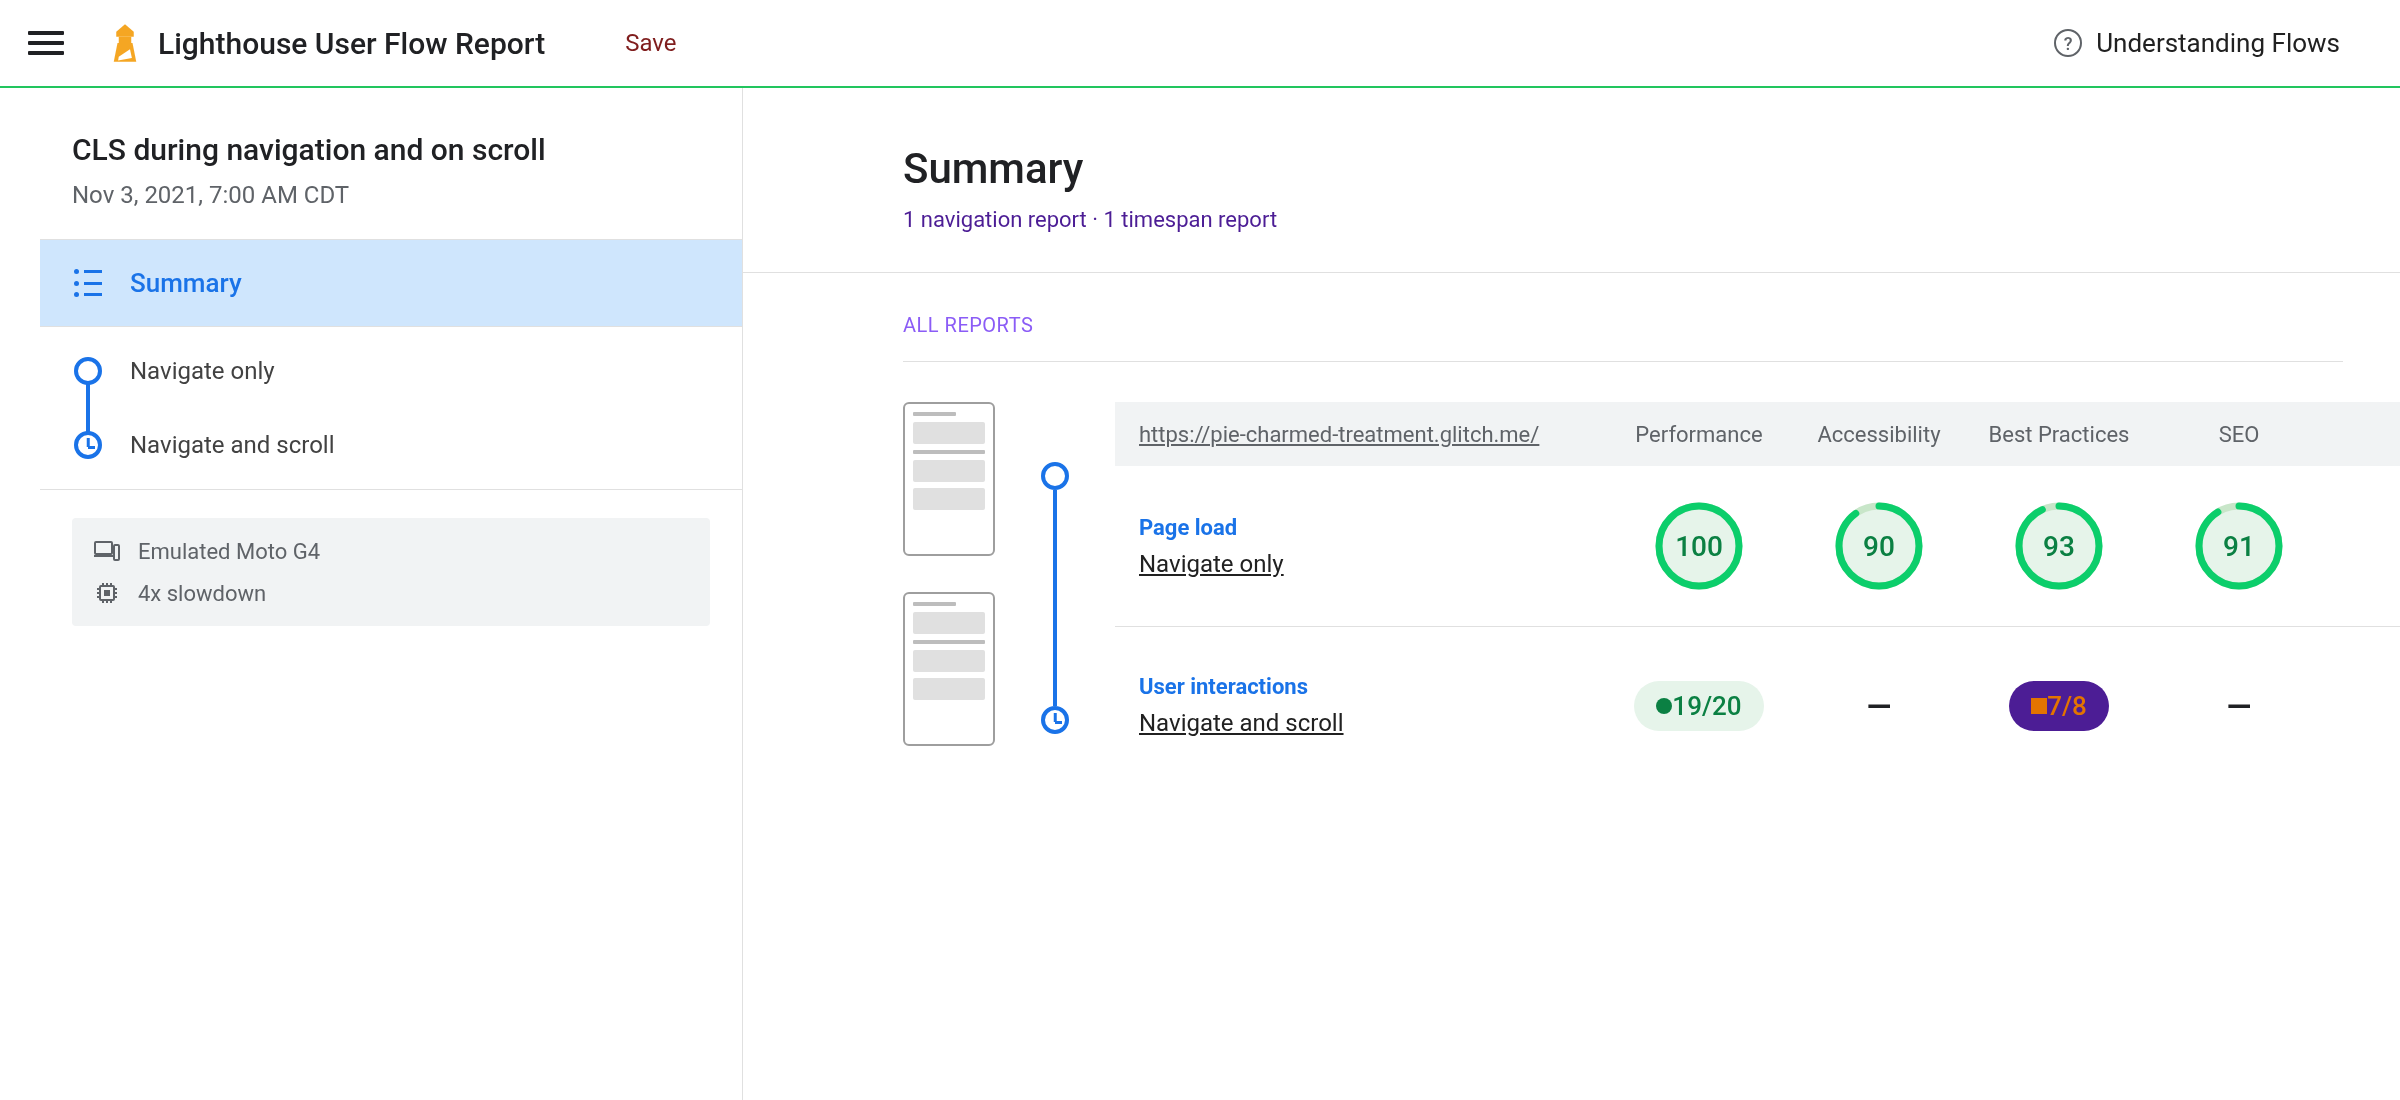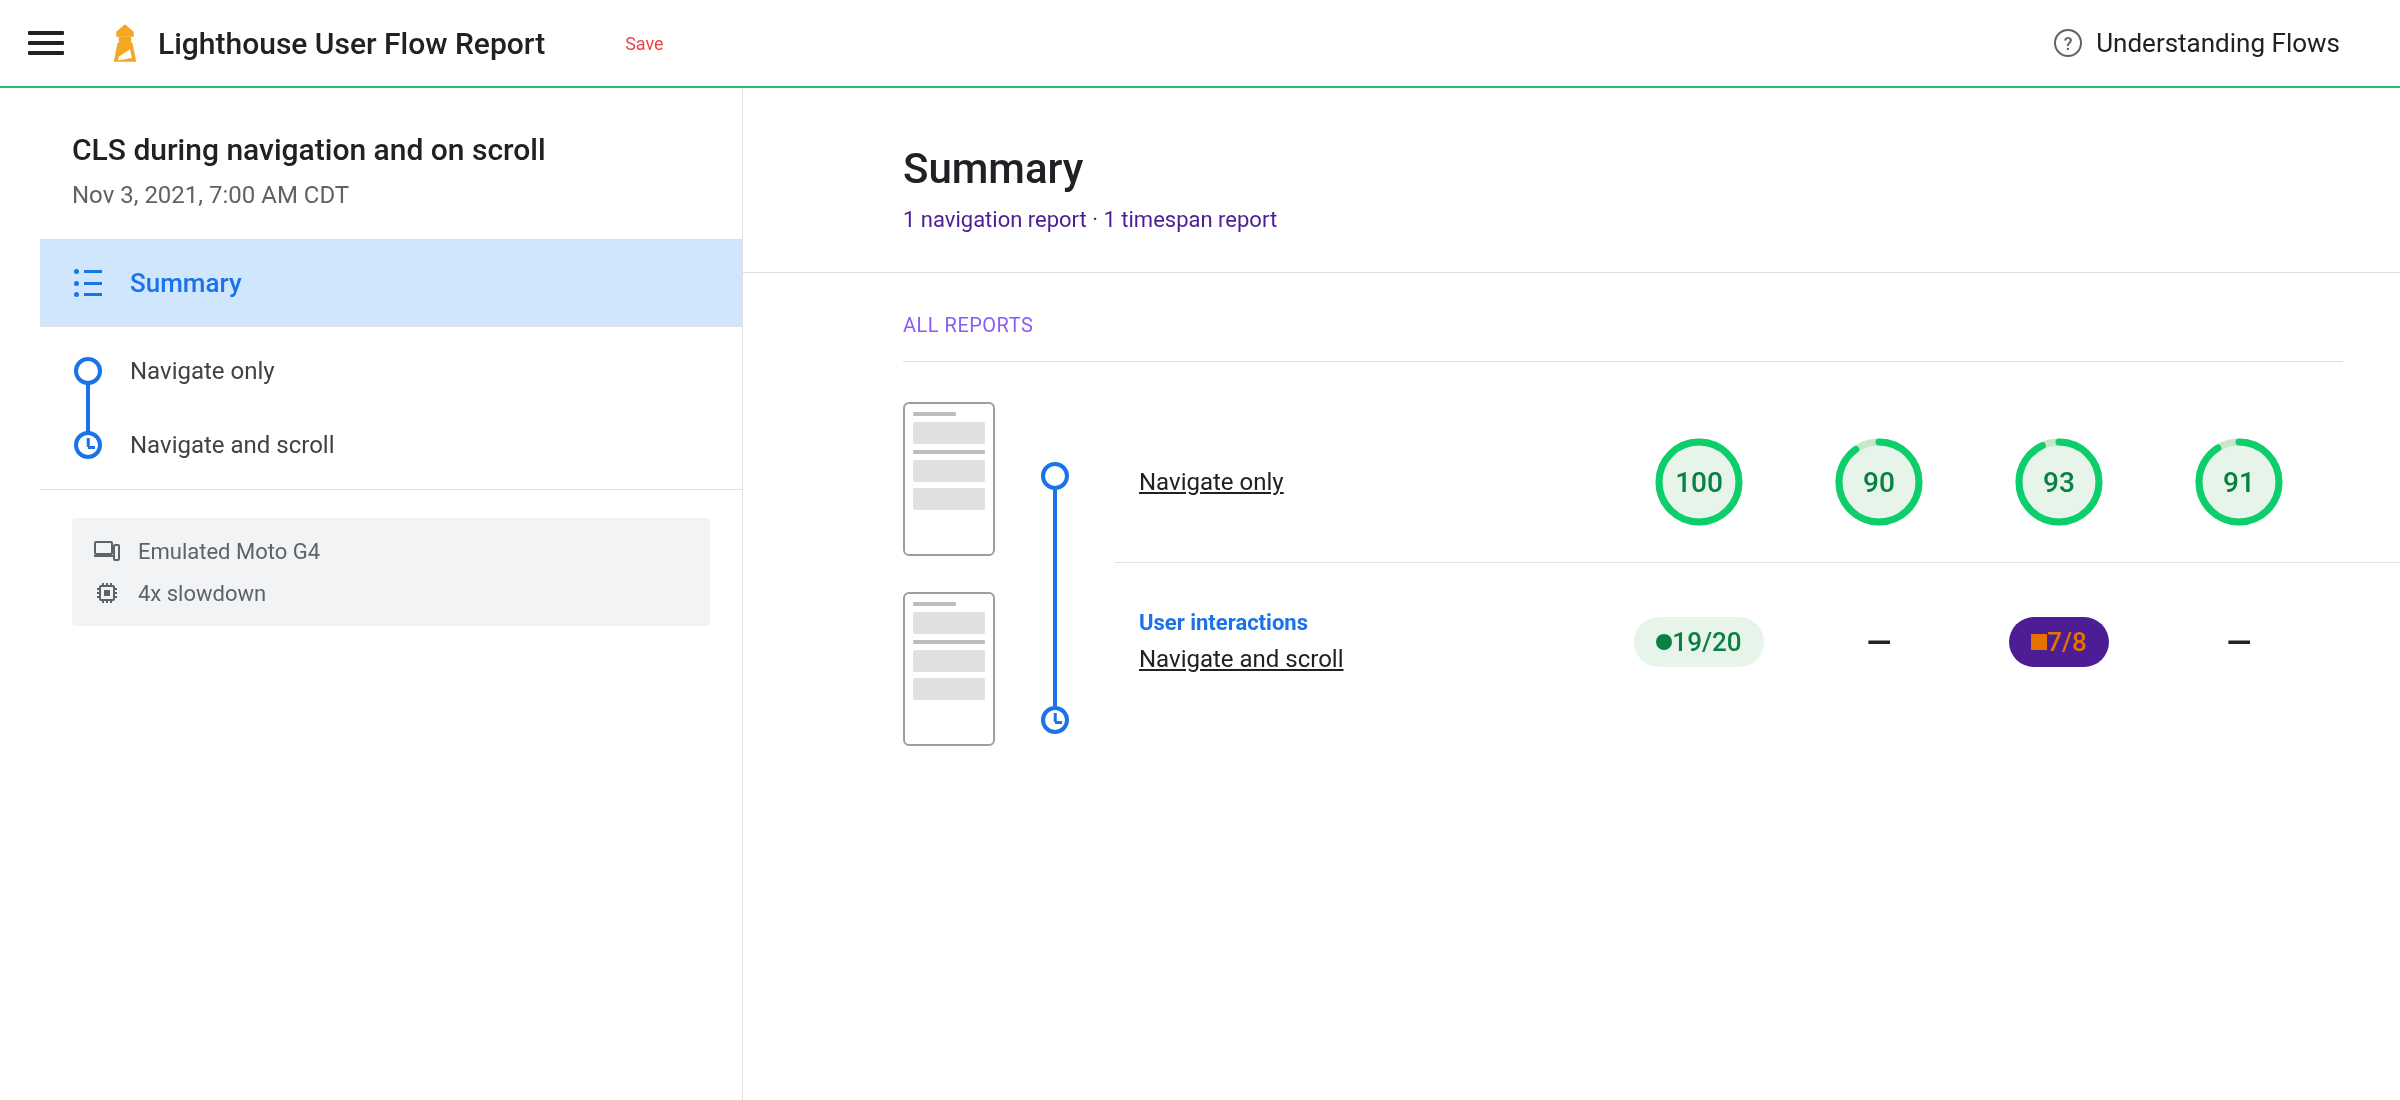--- a/index.html
+++ b/index.html
@@ -19,21 +19,21 @@
     align-items: center;
     height: 88px;
     border-bottom: 2px solid #22c55e;
     padding: 0 28px;
   }
   .hamburger { width: 36px; height: 36px; display:flex; flex-direction:column; justify-content:center; gap:6px; cursor:pointer; }
   .hamburger span { display:block; height:4px; background:#202124; border-radius:1px; }
   .logo { margin-left: 46px; display:flex; align-items:center; }
   .logo svg { width: 30px; height: 38px; }
   .app-title { margin-left: 18px; font-size: 30px; font-weight: 500; color:#202124; }
-  .save-btn { margin-left: 80px; font-size: 18px; color:#ef4444; cursor:pointer; }
+  .save-btn { margin-left: 80px; font-size: 24px; color:#7f1d1d; cursor:pointer; }
   .topbar-spacer { flex: 1; }
   .help-link { display:flex; align-items:center; gap:14px; cursor:pointer; margin-right: 32px;}
   .help-icon { width:28px; height:28px; border:2px solid #5f6368; border-radius:50%; display:flex; align-items:center; justify-content:center; font-size:18px; color:#5f6368; font-weight:500;}
   .help-text { font-size:26px; color:#212121; }
 
   
   .layout { display:flex; height: calc(1100px - 88px); }
 
   
   .sidebar {
@@ -245,24 +245,32 @@
           </div>
         </div>
 
         <div class="marker-col" style="height:340px;">
           <span class="vmark"></span>
           <span class="vline"></span>
           <span class="vmark clock" style="margin-bottom:8px;"></span>
         </div>
 
         <div class="table-col">
+          <div class="thead">
+            <div class="url">https://pie-charmed-treatment.glitch.me/</div>
+            <div class="col">Performance</div>
+            <div class="col">Accessibility</div>
+            <div class="col">Best Practices</div>
+            <div class="col">SEO</div>
+          </div>
 
           <div id="rows">
               <div class="trow">
     <div>
+      <div class="row-title">Page load</div>
       <div class="row-name">Navigate only</div>
     </div>
     <div class="score-cell">
                   <div class="gauge">
     <svg width="92" height="92">
       <circle class="fill" cx="46" cy="46" r="40"></circle>
       <circle class="track" cx="46" cy="46" r="40" fill="none" stroke-width="7"></circle>
       <circle class="arc" cx="46" cy="46" r="40" fill="none" stroke-width="7" stroke-dasharray="251.32741228718345 251.32741228718345"></circle>
     </svg>
     <div class="num">100</div>

